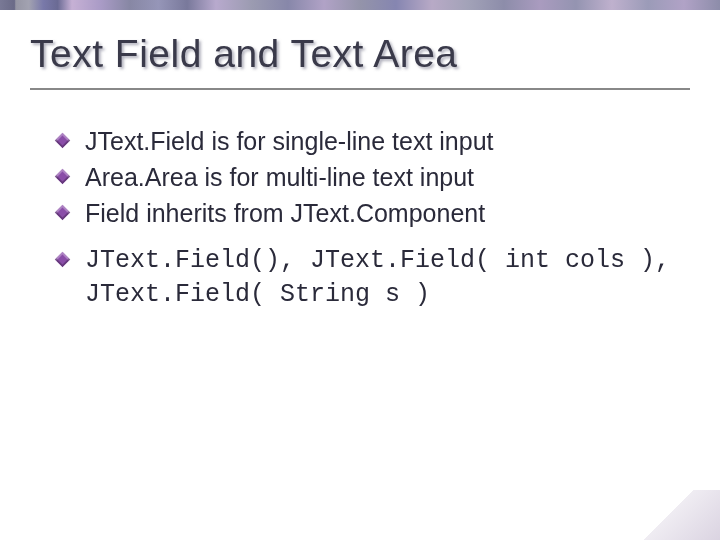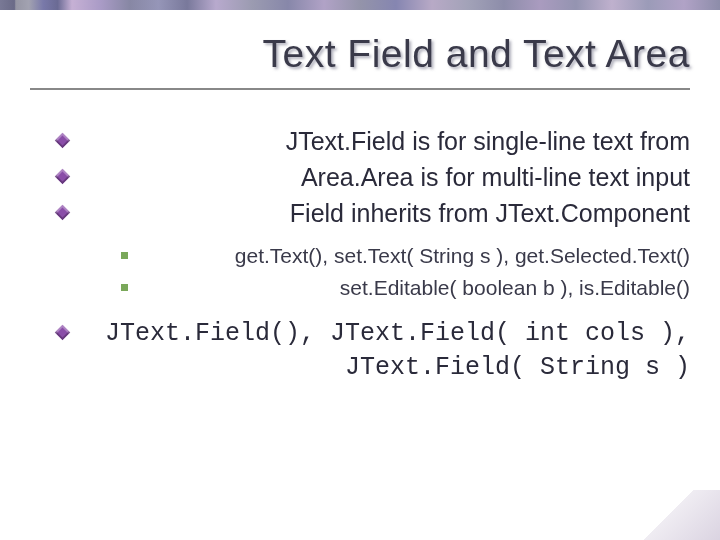--- a/index.html
+++ b/index.html
@@ -16,21 +16,20 @@
       #6a6a8a 0%, #5a5a7a 2%, #8a8a9a 2.2%, #9898a8 4%, #6a6aa0 6%,
       #5a5a88 8%, #c0a8d0 10%, #a090c0 14%, #7a7a9a 18%, #8a8ab0 22%,
       #6a6a90 26%, #b0a0c8 30%, #9090a8 35%, #7a7aa0 40%, #a898c0 45%,
       #8888a0 50%, #7878a8 55%, #b0a0c0 60%, #9898b0 65%, #8080a0 70%,
       #a090b8 75%, #8888a8 80%, #b8a8c8 85%, #9090b0 90%, #a898c0 95%,
       #8080a0 100%);
     opacity: 0.9;
   }
   .slide {
     padding: 0 30px 30px 30px;
-    text-align: right;
   }
   .title {
     font-size: 39px;
     font-weight: normal;
     color: #3a3a4a;
     text-shadow: 2px 2px 3px rgba(120,120,140,0.6);
     padding: 22px 0 12px 0;
     border-bottom: 2px solid #888;
     margin-bottom: 35px;
     letter-spacing: 0.5px;
@@ -91,36 +90,28 @@
 <body>
 
 <div class="top-border"></div>
 
 <div class="slide">
   <h1 class="title">Text Field and Text Area</h1>
 
   <div class="content">
     <ul class="lvl1">
       <li>
-        <span>JText.Field is for single-line text from</span>
+        <span>JText.Field is for single-line text input</span>
       </li>
       <li>
         <span>Area.Area is for multi-line text input</span>
       </li>
       <li>
         <span>Field inherits from JText.Component</span>
 
-        <ul class="lvl2">
-          <li>
-            <span>get.Text(), set.Text( String s ), get.Selected.Text()</span>
-          </li>
-          <li>
-            <span>set.Editable( boolean b ), is.Editable()</span>
-          </li>
-        </ul>
       </li>
       <li class="gap-above">
         <span>JText.Field(), JText.Field( int cols ), JText.Field( String s )</span>
       </li>
     </ul>
   </div>
 </div>
 
 <div class="slide-corner"></div>
 

